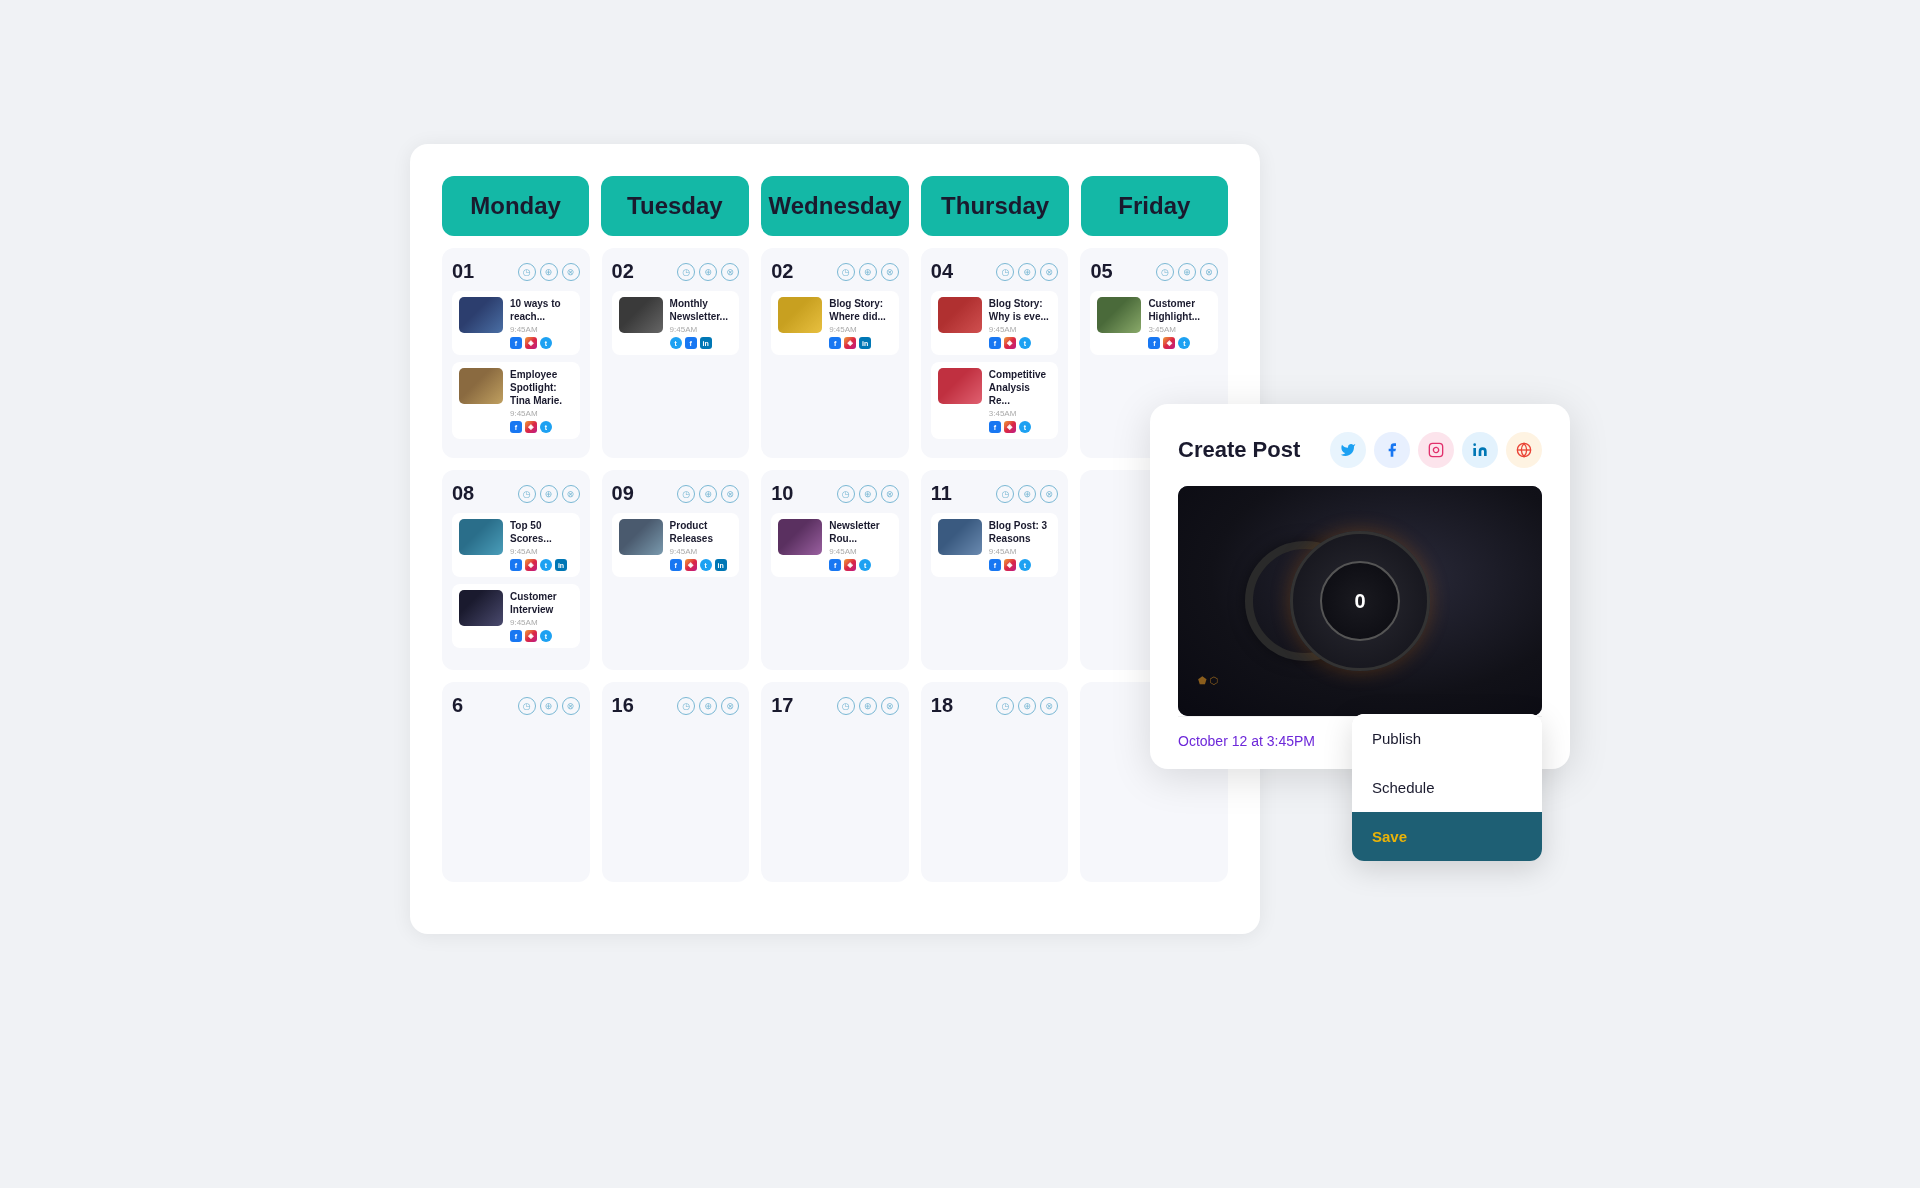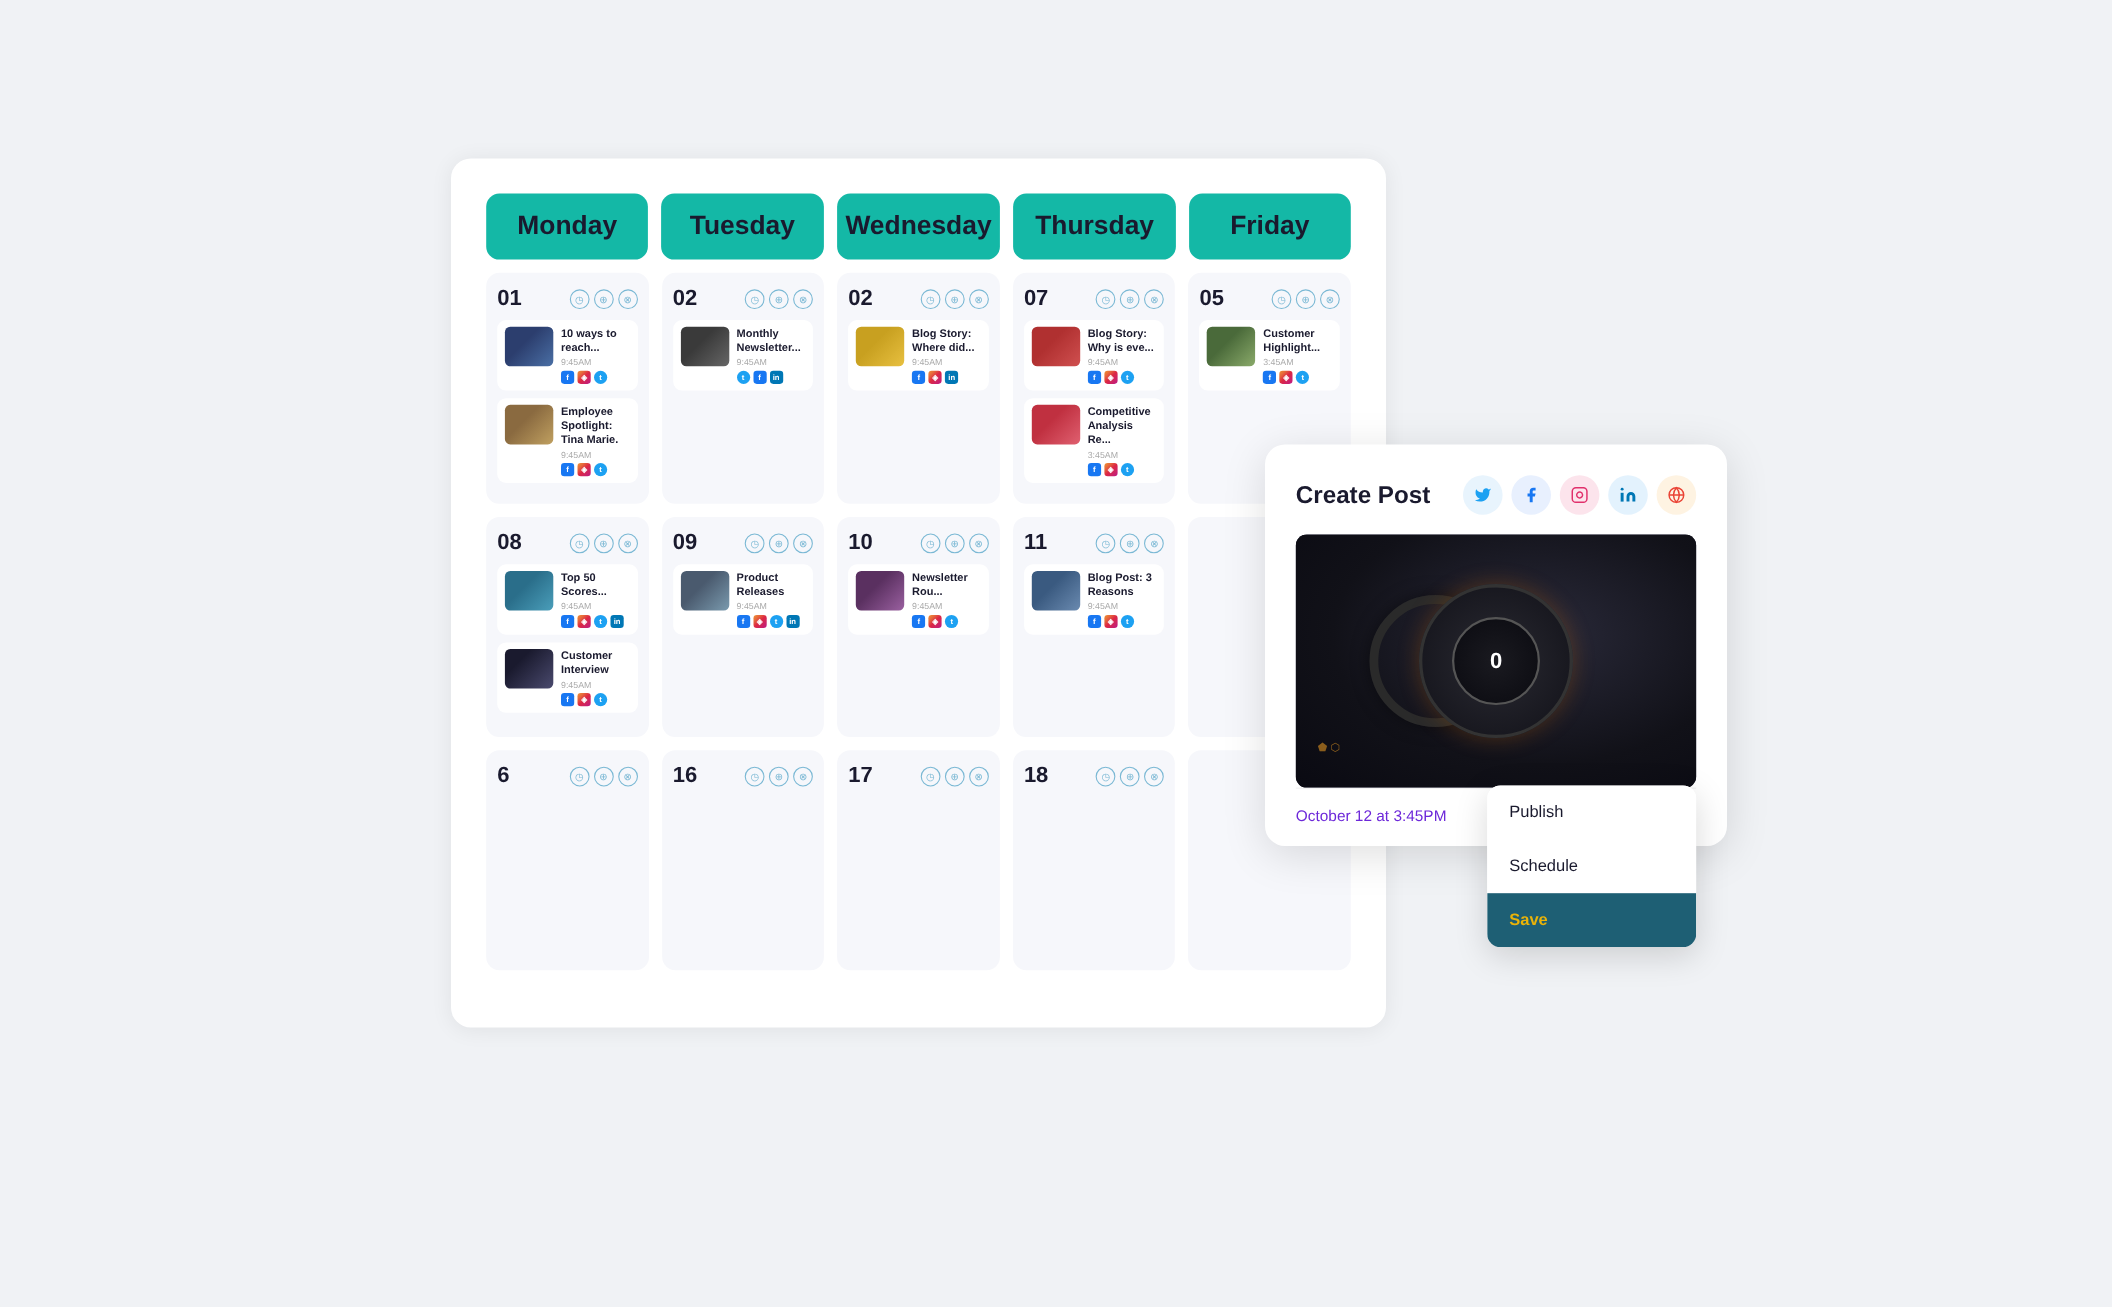--- a/index.html
+++ b/index.html
@@ -404,21 +404,21 @@
               <span class="si si-fb">f</span>
               <span class="si si-ig">◈</span>
               <span class="si si-li">in</span>
             </div>
           </div>
         </div>
       </div>
 
       <div class="day-cell">
         <div class="day-number-row">
-          <span class="day-number">07</span>
+          <span class="day-number">04</span>
           <div class="day-icons">
             <div class="day-icon">◷</div>
             <div class="day-icon">⊕</div>
             <div class="day-icon">⊗</div>
           </div>
         </div>
         <div class="post-card">
           <div class="post-thumb thumb-car4"></div>
           <div class="post-info">
             <div class="post-title">Blog Story: Why is eve...</div>

